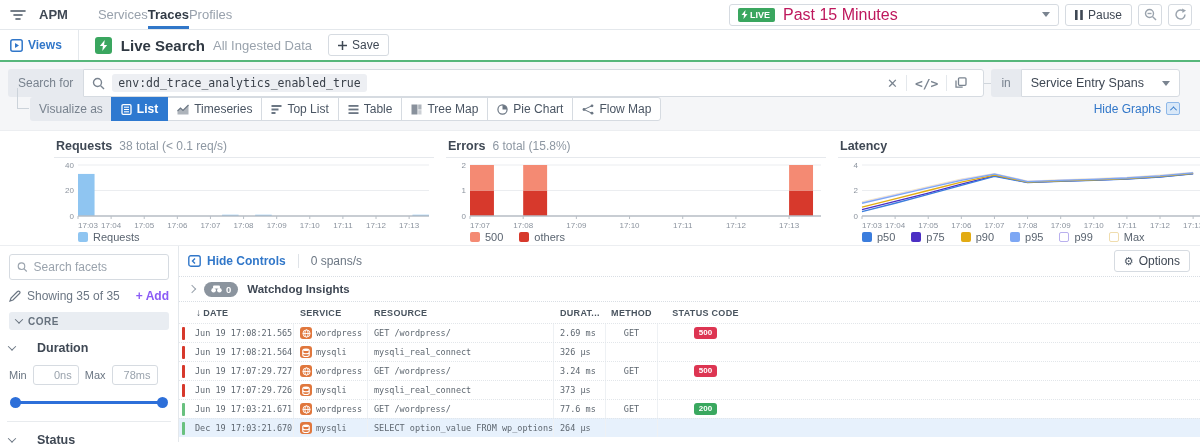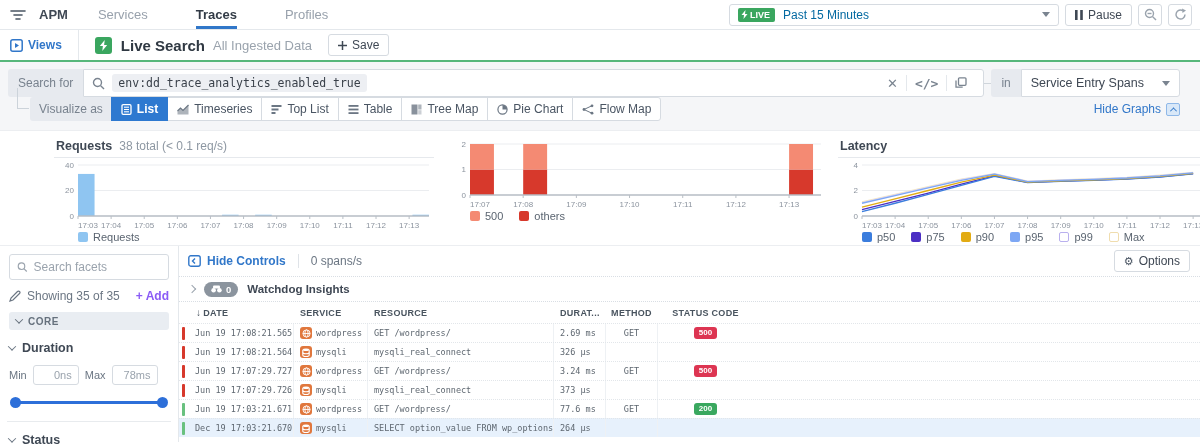--- a/index.html
+++ b/index.html
@@ -2,27 +2,27 @@
 <html><head>
 <meta charset="utf-8">
 <style>
   * { box-sizing: border-box; margin: 0; padding: 0; }
   html,body { width:1200px; height:447px; overflow:hidden; }
   body { font-family:"Liberation Sans", sans-serif; background:#fff; color:#3f4854; position:relative; }
 
   
   .topbar { height:30px; border-bottom:1px solid #e4e8ec; display:flex; align-items:stretch; padding:0 8px 0 10px; }
   .brand { font-size:13px; font-weight:700; color:#3f4854; display:flex; align-items:center; margin:0 30px 0 12px; }
-  .topnav { display:flex; gap:48px; }
+  .topnav { display:flex; }
   .topnav .tab { font-size:13px; color:#98a1ac; display:flex; align-items:center; cursor:pointer; border-bottom:3px solid transparent; padding-top:2px; }
   .topnav .tab.active { color:#323b46; border-bottom-color:#3177c9; font-weight:600; }
   .top-right { margin-left:auto; display:flex; align-items:center; gap:6px; }
   .time-ctrl { width:330px; height:22px; border:1px solid #d6dbe1; border-radius:3px; background:#fff; display:flex; align-items:center; padding:0 8px; gap:8px; }
   .live-badge { background:#3aa65f; color:#fff; font-size:9px; font-weight:700; border-radius:2px; padding:2px 5px 2px 3px; display:flex; align-items:center; gap:2px; }
-  .time-label { font-size:12px; color:#0369a1; flex:1; }
+  .time-label { font-size:16px; color:#be185d; flex:1; }
   .caret { width:0; height:0; border-left:4px solid transparent; border-right:4px solid transparent; border-top:5px solid #7a8490; }
   .btn { height:22px; border:1px solid #d6dbe1; border-radius:3px; background:#fff; display:inline-flex; align-items:center; gap:5px; padding:0 9px; font-size:12px; color:#3f4854; cursor:pointer; }
   .iconbtn { width:24px; justify-content:center; padding:0; color:#9aa3ad; }
 
   
   .subbar { height:32px; border-bottom:2px solid #57b77b; display:flex; align-items:center; padding:0 0 0 10px; }
   .views-link { color:#3177c9; font-size:12px; font-weight:600; display:flex; align-items:center; gap:5px; cursor:pointer; padding-right:16px; }
   .vsep { width:1px; align-self:stretch; background:#e4e8ec; }
   .bolt-badge { width:17px; height:17px; border-radius:3px; background:#3aa65f; display:flex; align-items:center; justify-content:center; margin-left:16px; }
   .ls-title { font-size:15px; font-weight:700; color:#2f3842; margin-left:9px; }
@@ -43,21 +43,21 @@
   .in-connector div { height:1px; width:100%; background:#cfd5db; }
   .scope-box { background:#fff; border:1px solid #d6dbe1; border-radius:0 3px 3px 0; display:flex; align-items:center; gap:18px; padding:0 9px; font-size:12.5px; color:#3f4854; cursor:pointer; }
 
   .viz-row { margin-top:0; display:flex; align-items:center; position:relative; padding-left:22px; height:24px; }
   .elbow { position:absolute; left:9px; top:-9px; width:12px; height:21px; border-left:1px solid #ccd3da; border-bottom:1px solid #ccd3da; }
   .viz-label { background:#e7eaef; color:#78828e; font-size:12px; display:flex; align-items:center; padding:0 9px; border-radius:3px 0 0 3px; height:24px; }
   .viz-group { display:flex; }
   .viz-btn { height:24px; background:#fff; border:1px solid #d6dbe1; margin-left:-1px; display:flex; align-items:center; gap:5px; padding:0 9px; font-size:12px; color:#4a5563; cursor:pointer; white-space:nowrap; }
   .viz-btn:last-child { border-radius:0 3px 3px 0; }
   .viz-btn.active { background:#2e79d0; border-color:#2e79d0; color:#fff; font-weight:600; z-index:1; }
-  .hide-graphs { margin-left:auto; color:#3177c9; font-size:12px; display:flex; align-items:flex-end; gap:5px; cursor:pointer; }
+  .hide-graphs { margin-left:auto; color:#3177c9; font-size:12px; display:flex; align-items:flex-start; gap:5px; cursor:pointer; }
   .hg-ic { width:14px; height:13px; border:1px solid #8fb8e8; background:#d9e8f8; border-radius:2px; display:flex; align-items:center; justify-content:center; }
   .hg-ic span { width:5px; height:5px; border-left:1.5px solid #3177c9; border-top:1.5px solid #3177c9; transform:rotate(45deg) translate(1px,1px); }
 
   
   .charts { display:flex; padding:6px 6px 2px 8px; background:#fff;margin-left:44px; }
   .chart { width:395px; padding:0 10px 0 2px; }
   .chart-head { display:flex; align-items:baseline; gap:7px; padding:2px 0 4px 2px; border-bottom:1px solid #e6e9ed; }
   .chart-title { font-size:12.5px; font-weight:600; color:#3f4854; }
   .chart-sub { font-size:12px; color:#8d97a2; }
   .chart svg { display:block; margin-top:2px; }
@@ -67,21 +67,21 @@
 
   
   .body-row { display:flex; border-top:1px solid #eceef1; height:197px; }
   .sidebar { width:179px; border-right:1px solid #e4e8ec; padding:8px 9px 0 9px; flex-shrink:0; }
   .facet-search { height:26px; border:1px solid #d6dbe1; border-radius:3px; background:#fff; display:flex; align-items:center; padding:0 7px; gap:6px; }
   .facet-search input { border:0; outline:0; width:100%; font-size:12px; color:#3f4854; font-family:inherit; background:transparent; }
   .facet-search input::placeholder { color:#9aa3ad; }
   .showing-row { display:flex; align-items:center; margin-top:9px; font-size:12px; color:#6b7683; gap:6px; }
   .add-link { margin-left:auto; color:#8b5cf6; font-weight:600; cursor:pointer; }
   .core-bar { margin-top:9px; background:#e9edf2; border-radius:3px; height:18px; display:flex; align-items:center; gap:6px; padding:0 7px; font-size:10px; font-weight:700; letter-spacing:.5px; color:#66717d; cursor:pointer; }
-  .facet-title { display:flex; align-items:center; gap:7px; font-size:12.5px; font-weight:700; color:#3f4854; margin-top:11px; cursor:pointer; }
+  .facet-title { display:flex; align-items:center; gap:22px; font-size:12.5px; font-weight:700; color:#3f4854; margin-top:11px; cursor:pointer; }
   .chev { width:6px; height:6px; border-right:1.6px solid #6b7683; border-bottom:1.6px solid #6b7683; display:inline-block; }
   .chev.down { transform:rotate(45deg) translate(-1px,-1px); }
   .chev.right { transform:rotate(-45deg); }
   .minmax { display:flex; align-items:center; gap:6px; margin-top:10px; font-size:11px; color:#6b7683; }
   .minmax input { width:46px; height:20px; border:1px solid #d6dbe1; border-radius:3px; text-align:right; padding:0 6px; font-size:11px; color:#9aa3ad; font-family:inherit; outline:none; background:#fff; }
   .slider { position:relative; height:11px; margin:12px 3px 2px 3px; }
   .slider .track { position:absolute; left:0; right:0; top:4px; height:3px; background:#2d6fd9; border-radius:2px; }
   .slider .handle { position:absolute; top:0; width:11px; height:11px; border-radius:50%; background:#2d6fd9; }
   .sb-divider { border-top:1px solid #e8ebee; margin:13px -2px 0 -2px; }
 
@@ -349,20 +349,24 @@
         <text x="355.1320754716981" y="68" text-anchor="middle" font-size="8" fill="#8b939e">17:13</text>
       </svg>
       <div class="legend">
         <span class="legend-item">
           <span class="swatch" style="background:#8fc5f1;"></span>
           <span>Requests</span>
         </span>
       </div>
     </div>
     <div class="chart">
+      <div class="chart-head">
+        <span class="chart-title">Errors</span>
+        <span class="chart-sub">6 total (15.8%)</span>
+      </div>
       <svg width="380" height="70" viewBox="0 0 380 70">
         <text x="20" y="58.5" text-anchor="end" font-size="8" fill="#8b939e">0</text>
         <line x1="24" x2="375" y1="30.5" y2="30.5" stroke="#ebedf0"></line>
         <text x="20" y="33" text-anchor="end" font-size="8" fill="#8b939e">1</text>
         <line x1="24" x2="375" y1="5" y2="5" stroke="#ebedf0"></line>
         <text x="20" y="7.5" text-anchor="end" font-size="8" fill="#8b939e">2</text>
         <rect x="24" y="30.5" width="23.931818181818187" height="25.5" fill="#d7392c"></rect>
         <rect x="24" y="5" width="23.931818181818187" height="25.5" fill="#f48a73"></rect>
         <rect x="77.18181818181819" y="30.5" width="23.931818181818173" height="25.5" fill="#d7392c"></rect>
         <rect x="77.18181818181819" y="5" width="23.931818181818173" height="25.5" fill="#f48a73"></rect>

